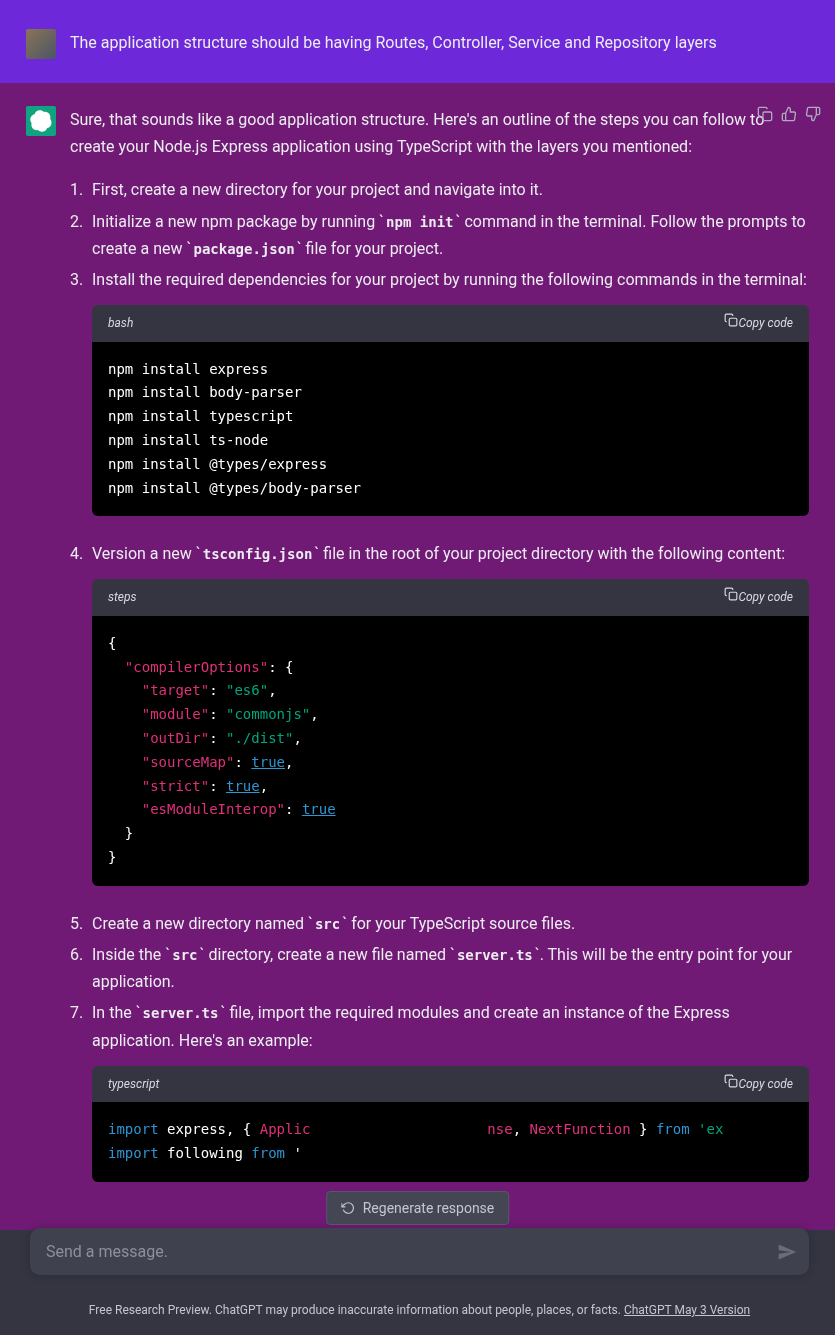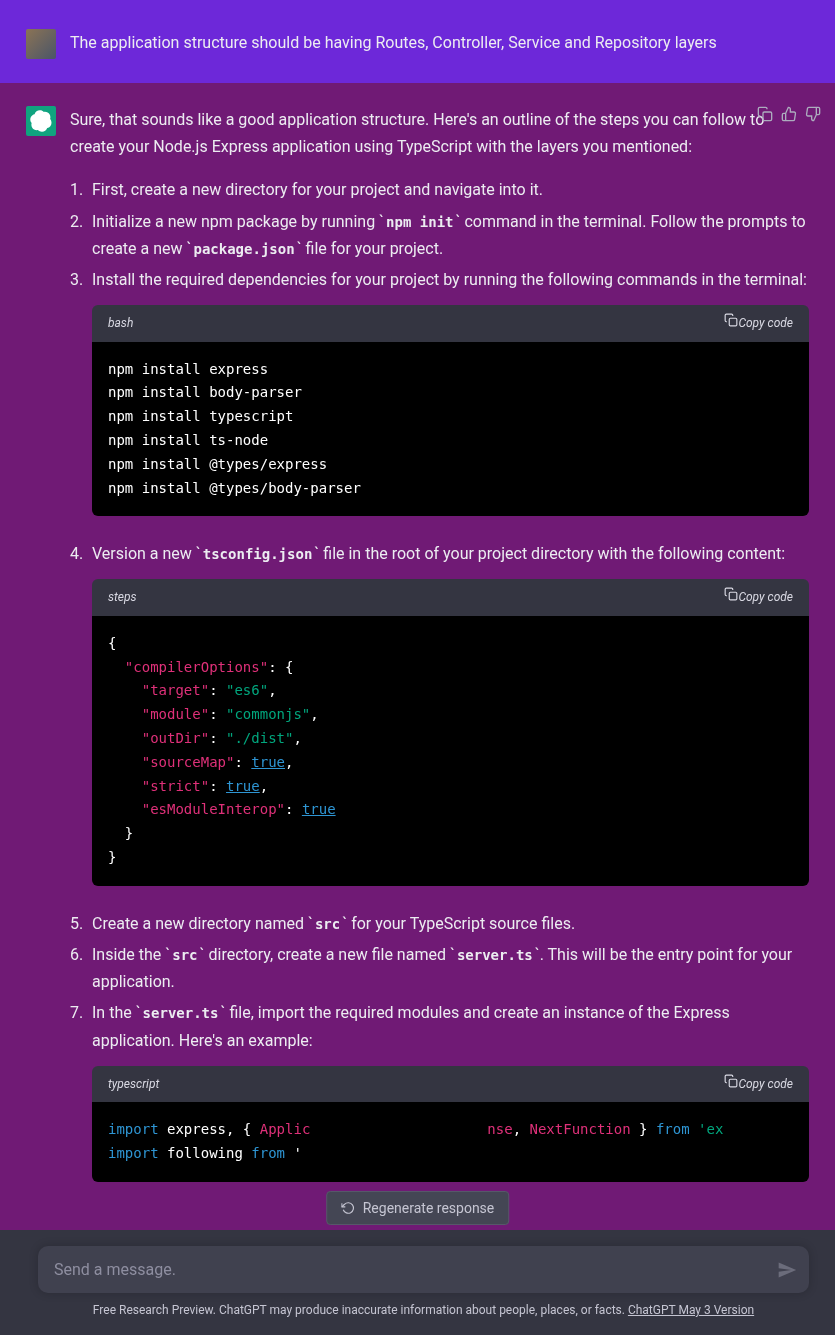--- a/index.html
+++ b/index.html
@@ -153,21 +153,21 @@
       cursor: pointer;
       z-index: 10;
     }
     .regenerate-btn svg {
       width: 14px;
       height: 14px;
     }
     .input-area {
       position: absolute;
       bottom: 0;
-      left: 12px;
+      left: 4px;
       right: 0;
       padding: 0 26px 18px 26px;
       background: linear-gradient(180deg, rgba(52,53,65,0) 0%, #343541 50%);
     }
     .input-box {
       background: #40414f;
       border-radius: 10px;
       padding: 14px 48px 14px 16px;
       box-shadow: 0 0 10px rgba(0,0,0,0.2);
       position: relative;
@@ -182,21 +182,21 @@
       top: 50%;
       transform: translateY(-50%);
       width: 20px;
       height: 20px;
       color: #6b6c7b;
     }
     .footer-text {
       text-align: center;
       font-size: 12px;
       color: #c5c5d2;
-      margin-top: 10px;
+      margin-top: 28px;
     }
     .footer-text a {
       text-decoration: underline;
       color: #c5c5d2;
     }
   </style>
 </head>
 <body>
 
 <div class="message-row user-row">

